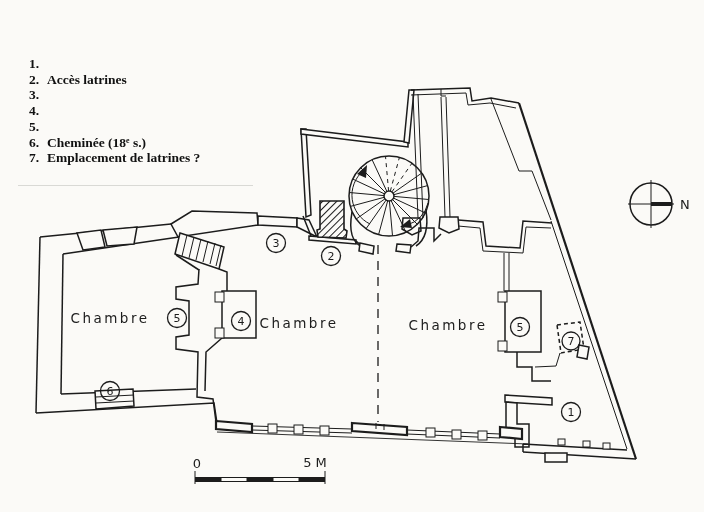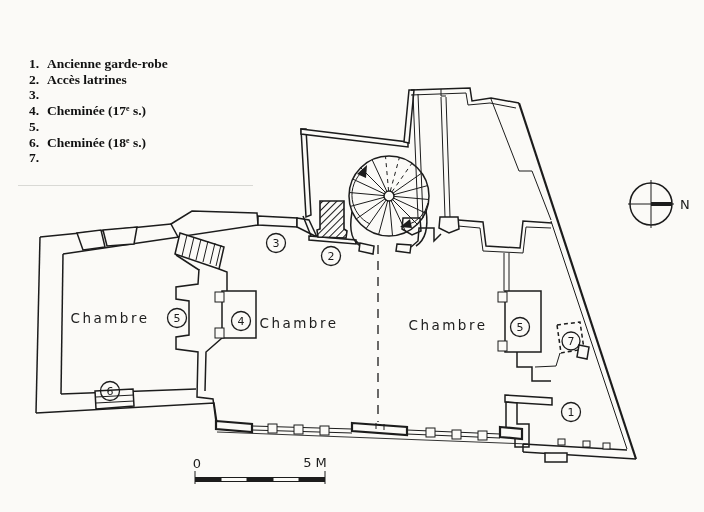--- a/index.html
+++ b/index.html
@@ -21,42 +21,41 @@
   .northlbl{fill:#1c1c1c;font-family:"DejaVu Sans",sans-serif;font-size:13px;}
 </style>
 </head>
 <body>
 
 <div class="stage">
 
   <div class="legend">
     <div class="row">
         <span class="num">1.</span>
-        <span>Ancienne garde-robe</span>
       </div>
     <div class="row">
         <span class="num">2.</span>
         <span>Accès latrines</span>
       </div>
     <div class="row">
         <span class="num">3.</span>
       </div>
     <div class="row">
         <span class="num">4.</span>
-        <span>Cheminée (17ᵉ s.)</span>
       </div>
     <div class="row">
         <span class="num">5.</span>
       </div>
     <div class="row">
         <span class="num">6.</span>
         <span>Cheminée (18ᵉ s.)</span>
       </div>
     <div class="row">
         <span class="num">7.</span>
+        <span>Emplacement de latrines ?</span>
       </div>
   </div>
   <div class="sep legend sep" style="position:absolute;left:18px;top:185px;width:235px;height:1px;background:#9a9a96;opacity:.35;"></div>
 
   <svg width="704" height="512" viewBox="0 0 704 512">
     <defs>
       <pattern id="hatch" width="5" height="5" patternUnits="userSpaceOnUse" patternTransform="rotate(45)">
         <rect width="5" height="5" fill="#fbfaf7"></rect>
         <line x1="0" y1="0" x2="0" y2="5" stroke="#1c1c1c" stroke-width="2"></line>
       </pattern>

